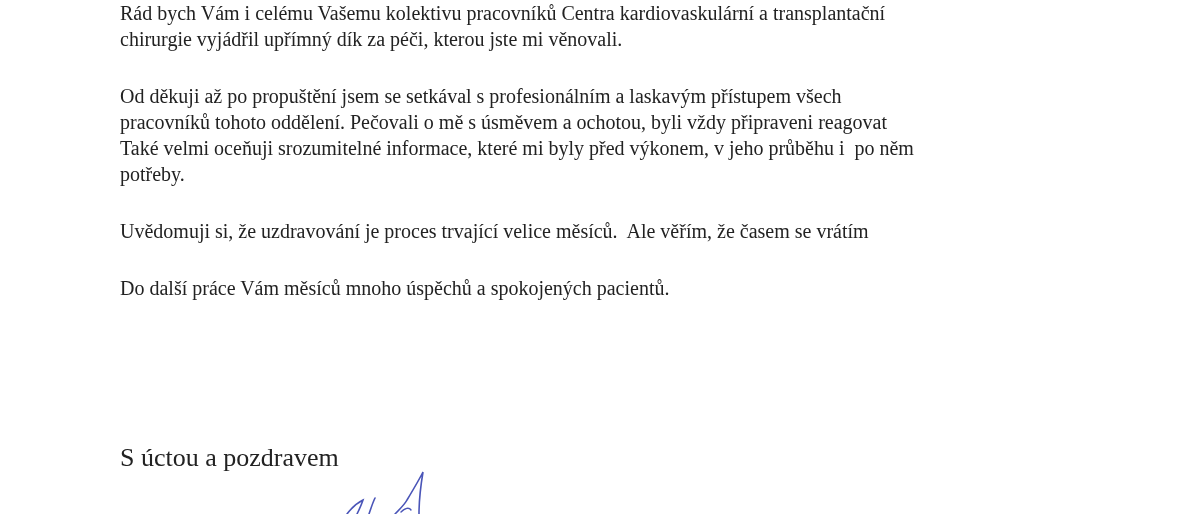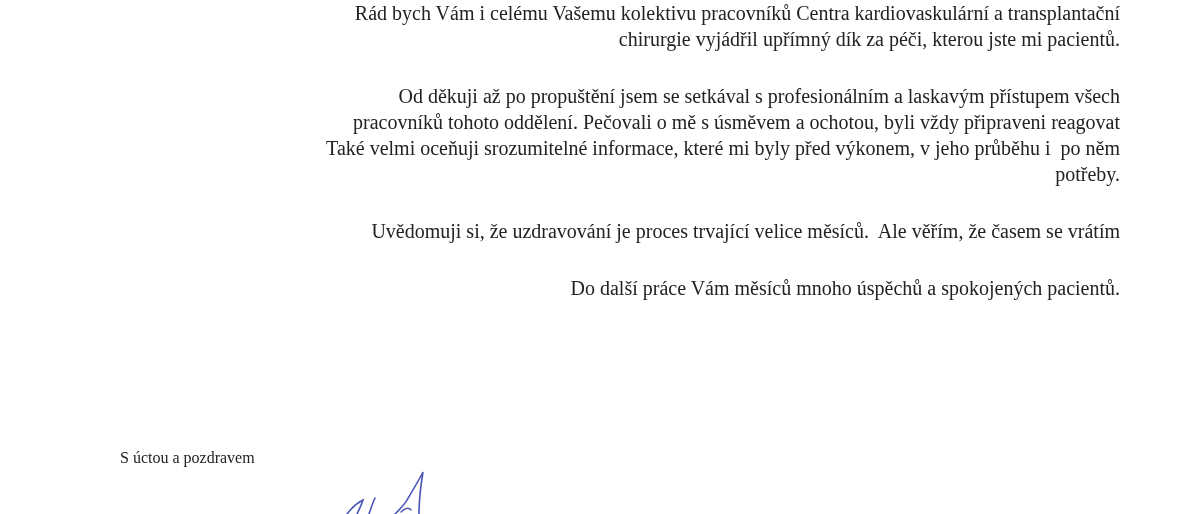--- a/index.html
+++ b/index.html
@@ -20,48 +20,47 @@
       left: 120px;
       top: 0px;
       width: 1000px;
       font-size: 20px;
       line-height: 26px;
     }
     .line {
       display: block;
       white-space: pre;
       height: 26px;
-      text-align: right;
     }
     .para-gap {
       height: 31px;
     }
     .closing {
       position: absolute;
       left: 120px;
       top: 445px;
-      font-size: 16px;
+      font-size: 26px;
       line-height: 26px;
       white-space: pre;
     }
     .signature {
       position: absolute;
       left: 335px;
       top: 470px;
       width: 100px;
       height: 44px;
     }
   </style>
 </head>
 <body>
 
 <div class="letter">
   <div>
     <span class="line">Rád bych Vám i celému Vašemu kolektivu pracovníků Centra kardiovaskulární a transplantační</span>
-    <span class="line">chirurgie vyjádřil upřímný dík za péči, kterou jste mi pacientů.</span>
+    <span class="line">chirurgie vyjádřil upřímný dík za péči, kterou jste mi věnovali.</span>
   </div>
   <div class="para-gap"></div>
   <div>
     <span class="line">Od děkuji až po propuštění jsem se setkával s profesionálním a laskavým přístupem všech</span>
     <span class="line">pracovníků tohoto oddělení. Pečovali o mě s úsměvem a ochotou, byli vždy připraveni reagovat</span>
     <span class="line">Také velmi oceňuji srozumitelné informace, které mi byly před výkonem, v jeho průběhu i  po něm</span>
     <span class="line">potřeby.</span>
   </div>
   <div class="para-gap"></div>
   <div>

